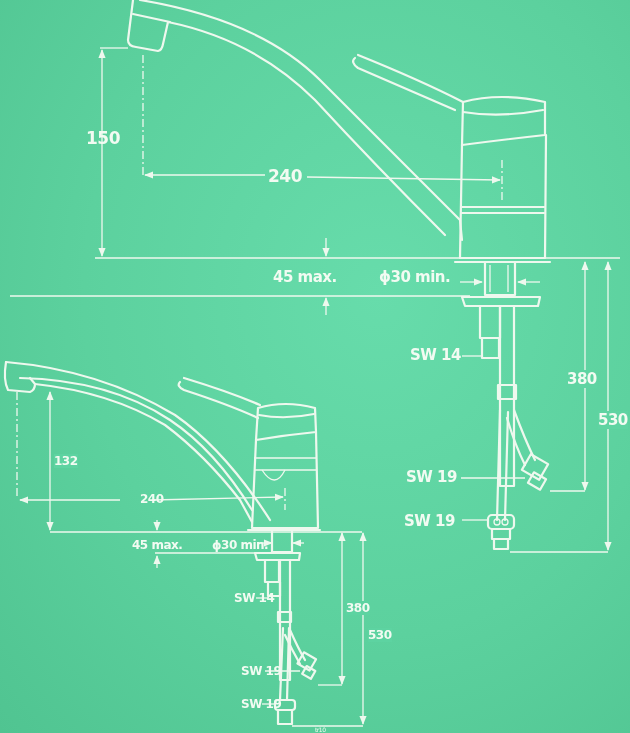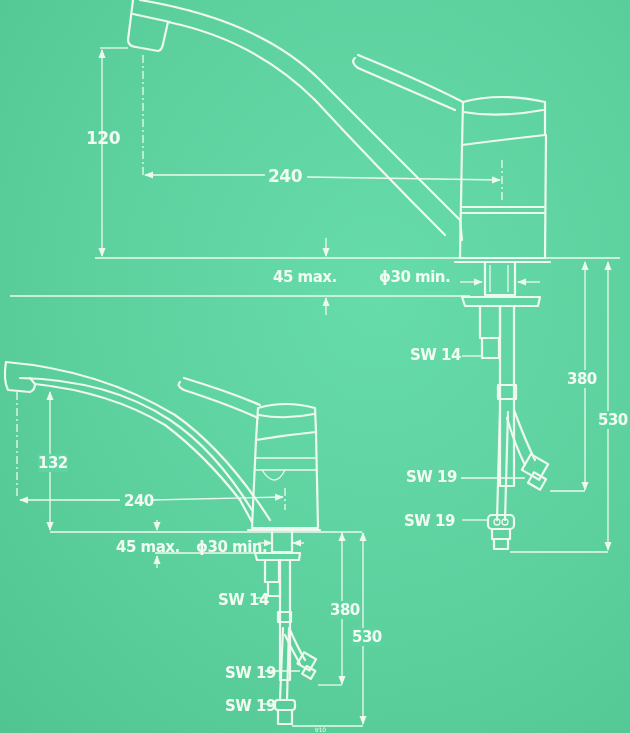--- a/index.html
+++ b/index.html
@@ -7,21 +7,21 @@
   #canvas{position:relative;width:630px;height:733px;
     background:radial-gradient(ellipse at 60% 40%, #67dcab 0%, #5cd19e 55%, #50c491 100%);}
   svg{position:absolute;left:0;top:0;}
   .ln{stroke:#eef8ee;fill:none;stroke-width:2.2;stroke-linecap:round;stroke-linejoin:round;}
   .thin{stroke:#eef8ee;fill:none;stroke-width:1.3;}
   .dash{stroke:#eef8ee;fill:none;stroke-width:1.3;stroke-dasharray:8 3 2 3;}
   .arr{fill:#eef8ee;stroke:none;}
   .lbl{position:absolute;color:#f2fbf2;font-family:"DejaVu Sans",sans-serif;font-weight:bold;white-space:nowrap;letter-spacing:-0.5px;}
   .big{font-size:17px;}
   .med{font-size:15px;}
-  .sm{font-size:15px;}
+  .sm{font-size:12px;margin-left:16px;}
   .tiny{font-size:6px;font-weight:normal;}
 </style>
 </head>
 <body>
 
 <div id="canvas">
 <svg width="630" height="733" viewBox="0 0 630 733">
   <defs>
     <marker id="ah" viewBox="0 0 10 10" refX="9" refY="5" markerWidth="7" markerHeight="7" orient="auto-start-reverse">
       <path d="M0,1 L10,5 L0,9 z" class="arr"></path>
@@ -136,21 +136,21 @@
     <line class="thin" x1="342" y1="533" x2="342" y2="684" marker-start="url(#ah)" marker-end="url(#ah)"></line>
     <line class="thin" x1="318" y1="685" x2="342" y2="685"></line>
     <line class="thin" x1="363" y1="533" x2="363" y2="724" marker-start="url(#ah)" marker-end="url(#ah)"></line>
     <line class="thin" x1="292" y1="726" x2="363" y2="726"></line>
     <line class="thin" x1="256" y1="598" x2="268" y2="598"></line>
     <line class="thin" x1="265" y1="671" x2="300" y2="671"></line>
     <line class="thin" x1="262" y1="704" x2="275" y2="704"></line>
   </g>
 </svg>
 
-<span class="lbl big" style="left:86px;top:128px;">120</span>
+<span class="lbl big" style="left:86px;top:128px;">150</span>
 <span class="lbl big" style="left:268px;top:166px;">240</span>
 <span class="lbl med" style="left:273px;top:268px;">45 max.</span>
 <span class="lbl med" style="left:379px;top:268px;">ϕ30 min.</span>
 <span class="lbl med" style="left:410px;top:346px;">SW 14</span>
 <span class="lbl med" style="left:406px;top:468px;">SW 19</span>
 <span class="lbl med" style="left:404px;top:512px;">SW 19</span>
 <span class="lbl med" style="left:567px;top:370px;background:#5fd4a2;">380</span>
 <span class="lbl med" style="left:598px;top:411px;background:#5fd4a2;">530</span>
 
 <span class="lbl sm" style="left:38px;top:454px;background:#5dd3a1;">132</span>

